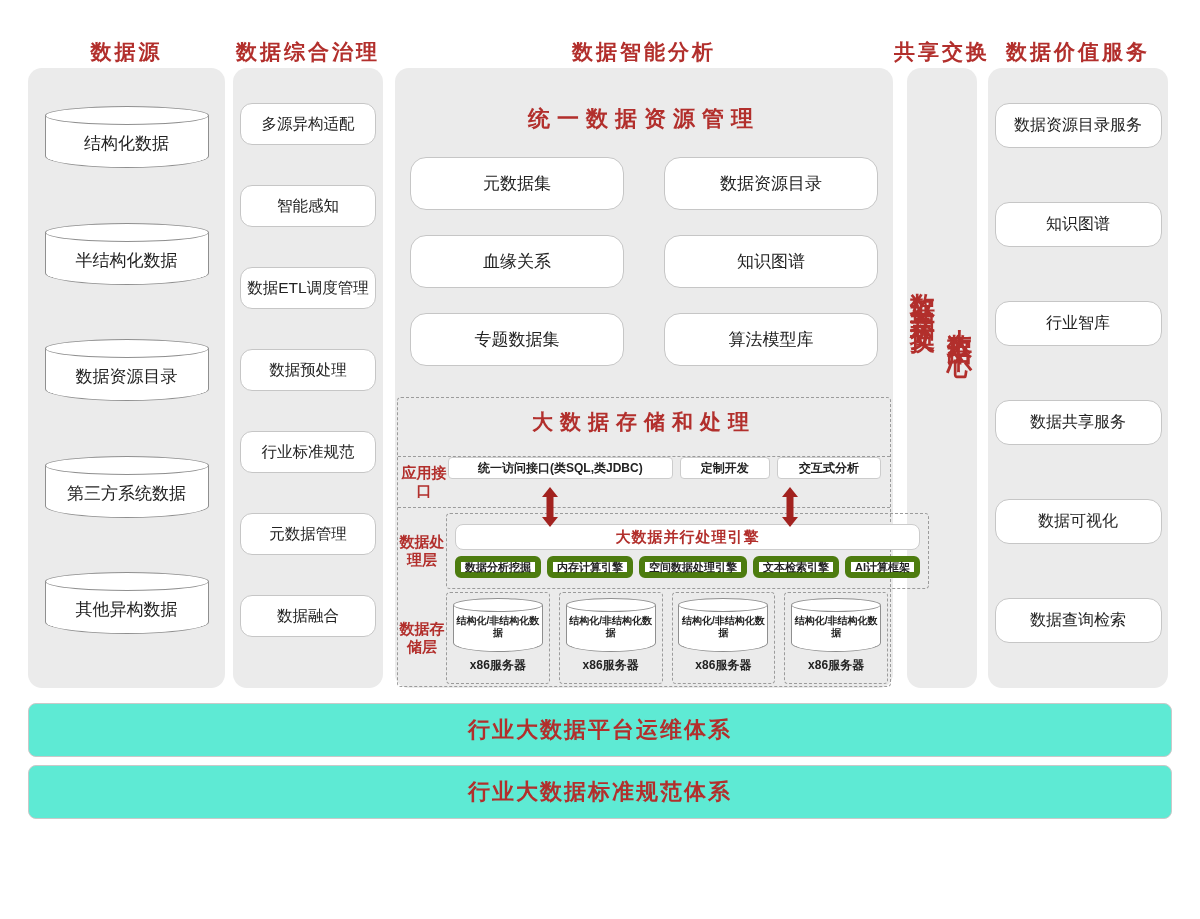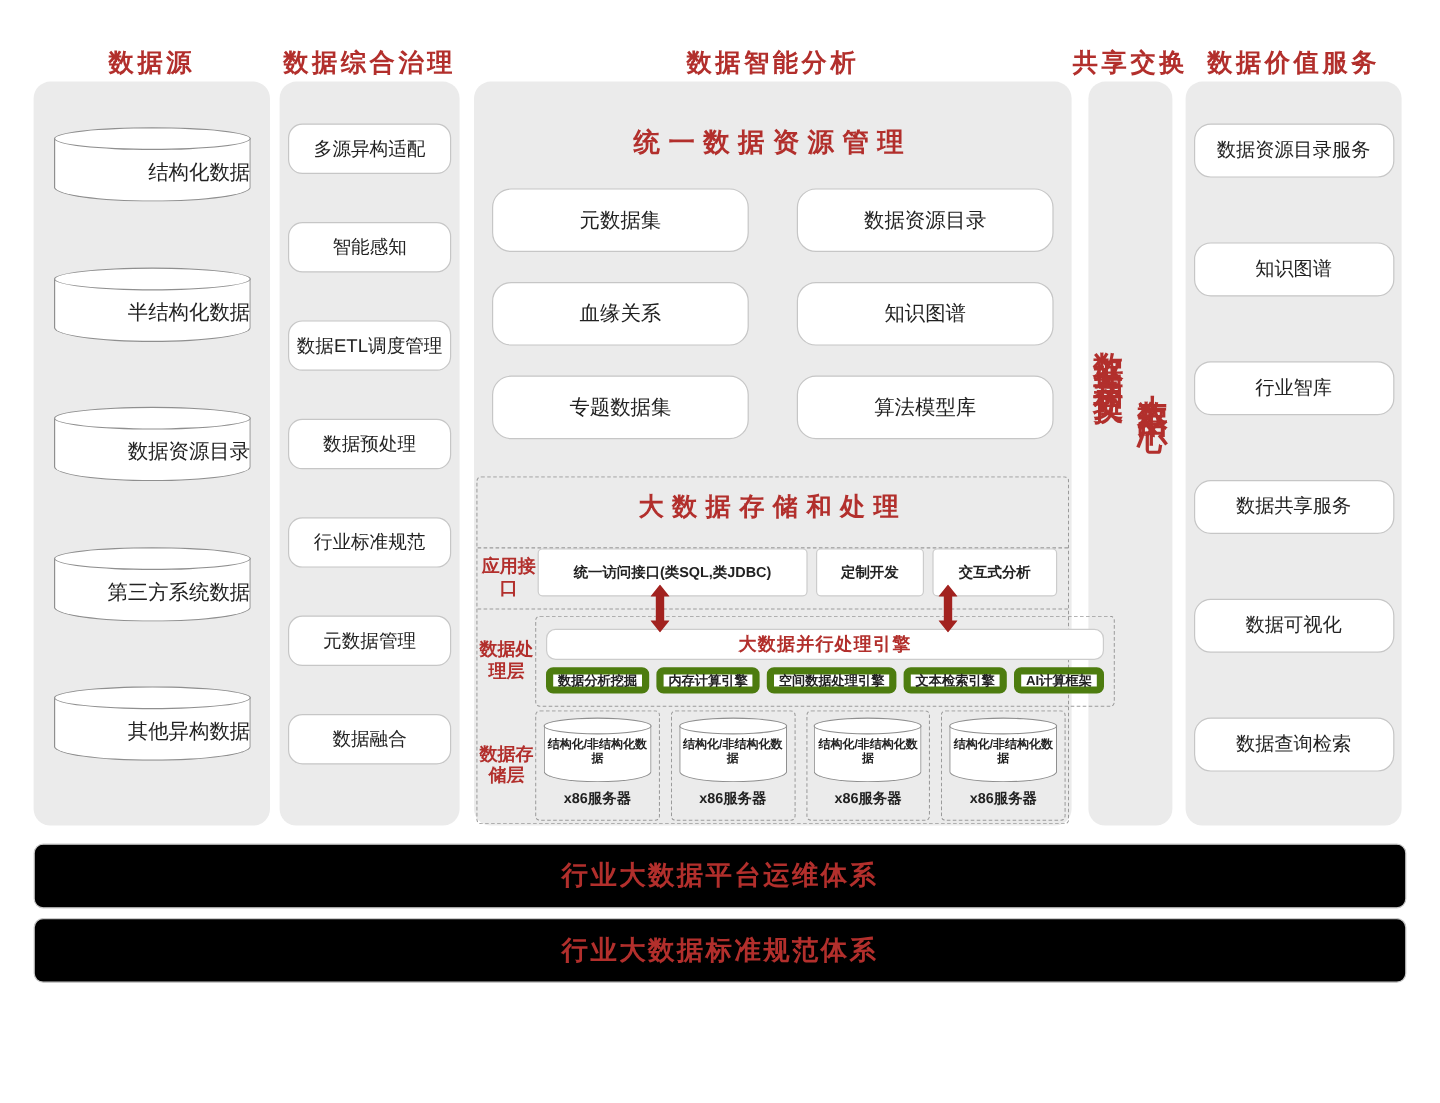--- a/index.html
+++ b/index.html
@@ -31,21 +31,21 @@
 
   
   .col-sources{display:flex;flex-direction:column;justify-content:space-between;
                align-items:center;padding:38px 0 54px;}
   .cyl{position:relative;width:164px;height:62px;flex:none;}
   .cyl-body{position:absolute;left:0;right:0;top:9px;bottom:0;background:#fff;
             border:1px solid #8f8f8f;border-top:none;
             border-radius:0 0 82px 82px / 0 0 12px 12px;}
   .cyl-top{position:absolute;left:0;right:0;top:0;height:19px;background:#fff;
            border:1px solid #8f8f8f;border-radius:50%;}
-  .cyl-label{position:absolute;left:0;right:0;top:26px;text-align:right;
+  .cyl-label{position:absolute;left:0;right:0;top:26px;text-align:center;
              font-size:17px;color:var(--ink);}
 
   
   .pill{background:#fff;border:1px solid var(--box-border);display:flex;
         align-items:center;justify-content:center;color:var(--ink);flex:none;}
   .col-governance{display:flex;flex-direction:column;justify-content:space-between;
                   align-items:center;padding:35px 0 51px;}
   .gov-box{width:136px;height:42px;border-radius:12px;font-size:15.5px;white-space:nowrap;}
 
   .col-value{display:flex;flex-direction:column;justify-content:space-between;
@@ -63,21 +63,21 @@
   .dashed-outer{position:relative;margin:31px 2px 0;height:290px;
                 border:1px dashed var(--dash);border-radius:4px;}
   .sp-title{margin-top:10px;text-align:center;font-size:21px;font-weight:bold;
             color:var(--accent);letter-spacing:7px;}
   .lbl{width:48px;flex:none;font-size:15px;font-weight:bold;color:var(--accent);
        line-height:18px;text-align:center;align-self:center;}
   .sp-row1{display:flex;align-items:flex-start;margin-top:20px;height:52px;
            border-top:1px dashed var(--dash);border-bottom:1px dashed var(--dash);
            padding:0 9px 0 2px;}
   .app-boxes{display:flex;flex:1;gap:7px;align-items:center;}
-  .app-box{height:40px;background:#fff;border:1px solid #cccccc;border-radius:4px;
+  .app-box{height:22px;background:#fff;border:1px solid #cccccc;border-radius:4px;
            display:flex;align-items:center;justify-content:center;font-size:12px;
            font-weight:600;color:var(--ink);white-space:nowrap;}
   .ab1{flex:2.4;}.ab2{flex:0.95;}.ab3{flex:1.1;}
 
   .sp-row2{display:flex;margin-top:5px;height:76px;padding-right:2px;}
   .row2-content{flex:1;border:1px dashed var(--dash);border-radius:4px;
                 padding:10px 8px;display:flex;flex-direction:column;}
   .engine-big{height:28px;background:#fff;border:1px solid #cccccc;border-radius:8px;
               display:flex;align-items:center;justify-content:center;
               font-size:15px;font-weight:bold;color:var(--accent);letter-spacing:1px;}
@@ -106,21 +106,21 @@
 
   
   .col-exchange{display:flex;justify-content:center;gap:4px;}
   .vtext{writing-mode:vertical-rl;text-orientation:upright;font-size:25px;
          font-weight:bold;color:var(--accent);letter-spacing:6px;}
   .v1{margin-top:205px;}
   .v2{margin-top:240px;}
 
   
   .bars{margin-top:15px;}
-  .bar{height:54px;background:#000000;border:1px solid #c9c9c9;border-radius:8px;
+  .bar{height:54px;background:#5eead4;border:1px solid #c9c9c9;border-radius:8px;
        display:flex;align-items:center;justify-content:center;font-size:22px;
        font-weight:bold;color:var(--accent);letter-spacing:2px;margin-bottom:8px;}
 </style>
 </head>
 <body>
 
 <div class="page">
 
   <div class="hdr-row">
     <div class="hdr w1">数据源</div>

